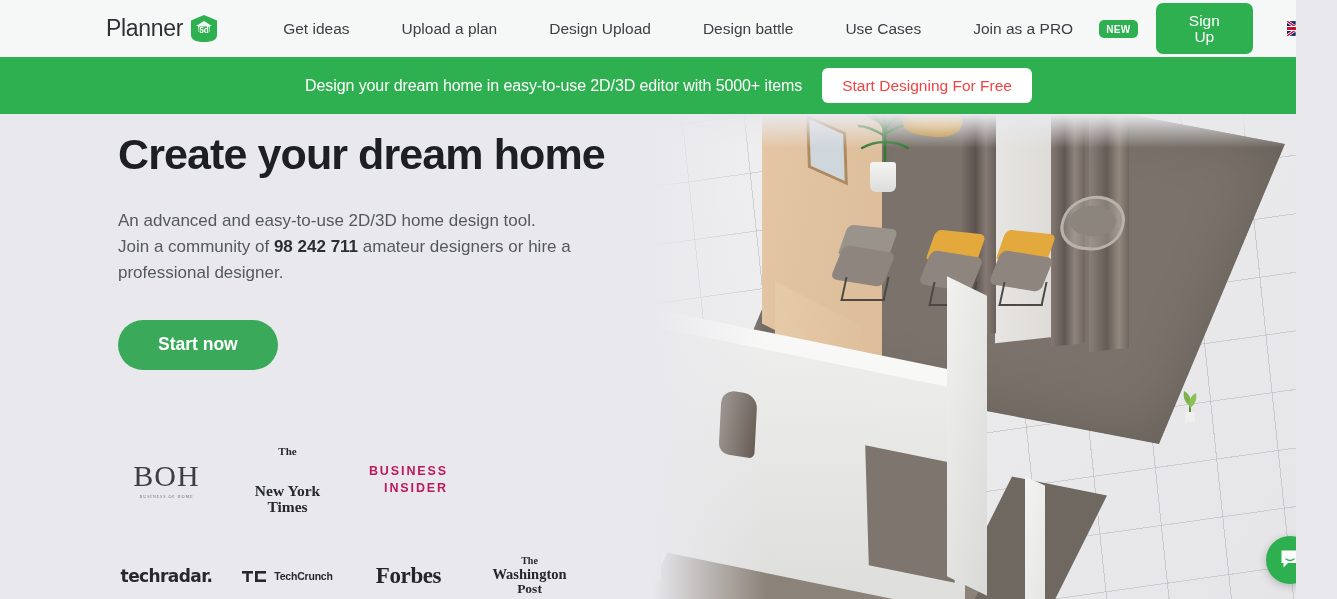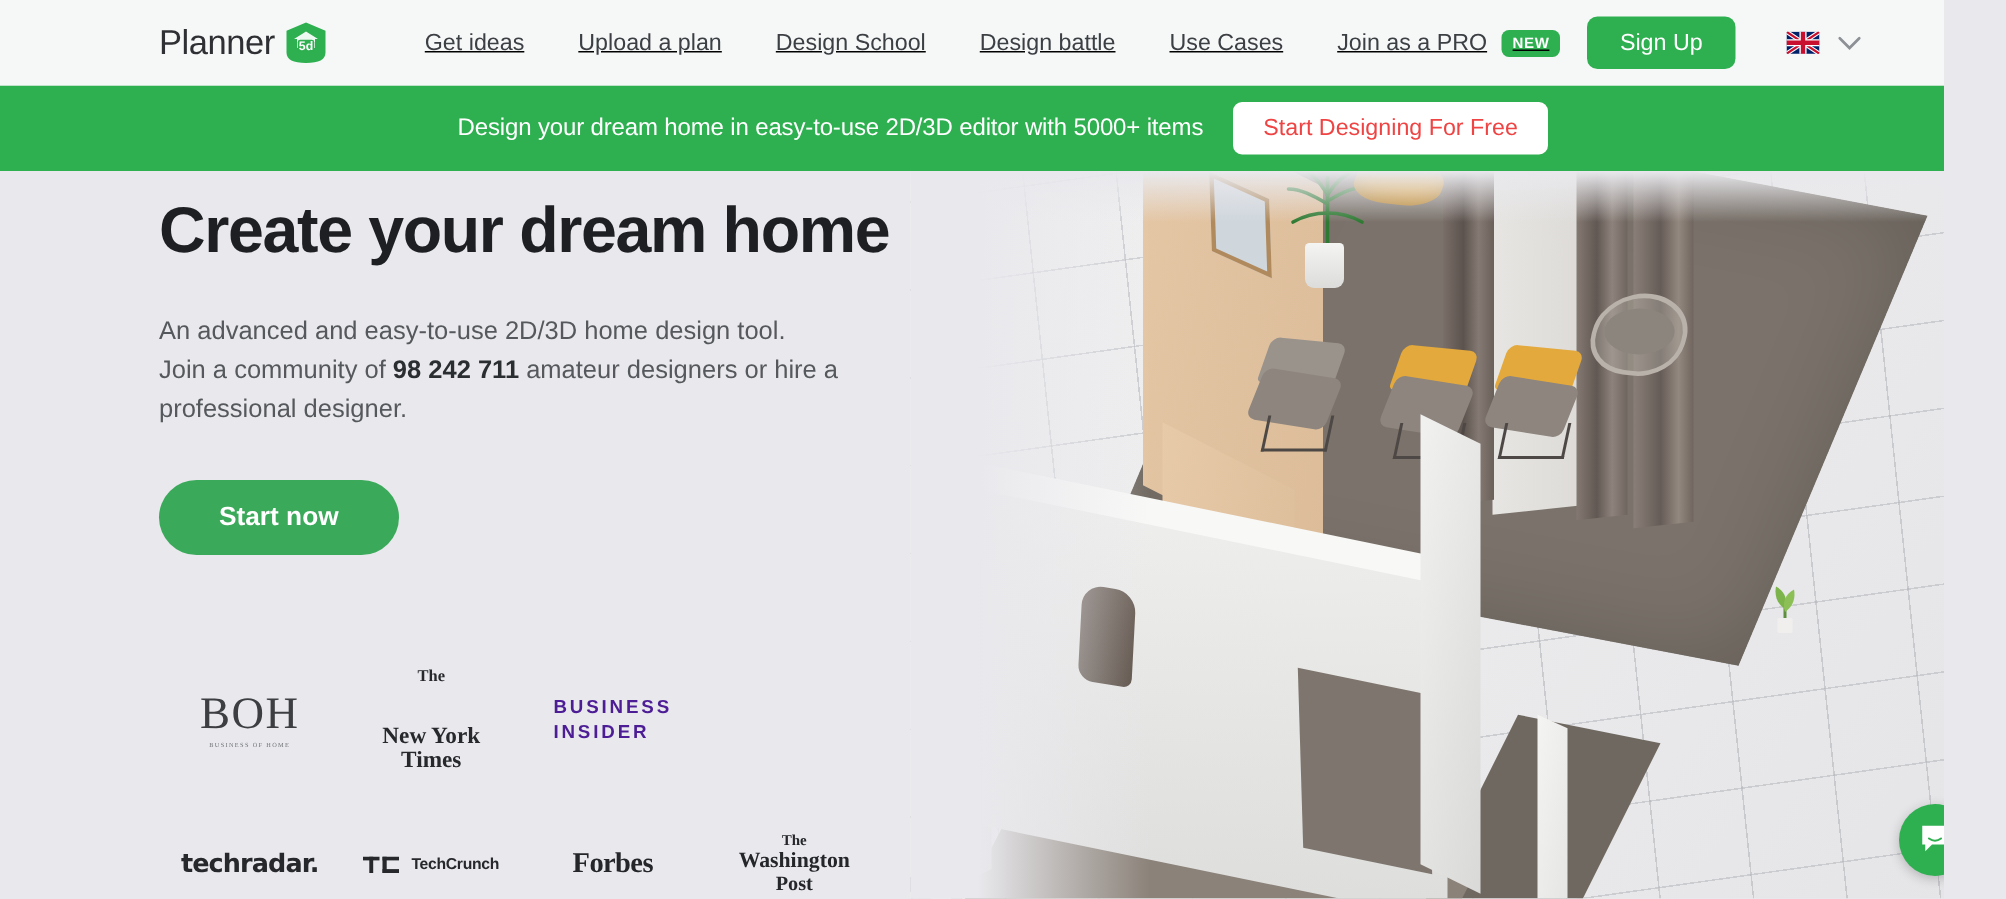--- a/index.html
+++ b/index.html
@@ -24,21 +24,21 @@
   }
   .logo-text {
     font-size: 23px; color: #2e3033; letter-spacing: -0.3px; font-weight: 400;
   }
   .logo-badge {
     width: 30px; height: 29px; position: relative;
   }
   .logo-badge svg { display: block; }
 
   .nav {
-    display: flex; align-items: center; margin-left: 46px; gap: 0px; text-decoration: underline;
+    display: flex; align-items: center; margin-left: 46px; gap: 16px;
   }
   .nav-item {
     font-size: 15.5px; color: #3c3f43; padding: 0 18px; white-space: nowrap;
     cursor: pointer; line-height: 1;
   }
   .nav-item.pro { padding-right: 6px; }
   .new-badge {
     display: inline-block; background: #2eaf50; color: #fff;
     font-size: 10px; font-weight: 700; letter-spacing: .4px;
     padding: 4px 7px 3px; border-radius: 5px; vertical-align: middle;
@@ -217,21 +217,21 @@
   .divider-wall {
     position: absolute; left: 408px; top: 145px; width: 20px; height: 230px;
     background: linear-gradient(100deg,#f4f4f3,#dededd); transform: skewY(24deg);
   }
   .back-dark {
     position: absolute; left: 360px; top: 150px; width: 95px; height: 140px;
     background: #6f6860; transform: matrix(1,0.2,-0.5,1,0,0);
   }
 
   
-  .hero-copy { position: absolute; left: 106px; top: 0; z-index: 20; }
+  .hero-copy { position: absolute; left: 118px; top: 0; z-index: 20; }
   .hero-title {
     font-size: 43px; font-weight: 700; color: #1d1f22;
     letter-spacing: -0.9px; margin-top: 18px; line-height: 1.05;
   }
   .hero-sub {
     margin-top: 31px; font-size: 17px; color: #55585c; line-height: 1.53;
     max-width: 520px;
   }
   .hero-sub b { color: #2b2e31; font-weight: 700; }
   .cta-row { display: flex; align-items: center; gap: 27px; margin-top: 34px; }
@@ -261,40 +261,40 @@
   .boh .m { font-family: "Liberation Serif", serif; font-size: 30px; letter-spacing: 1px; line-height: 1; }
   .boh .s { font-family: "Liberation Serif", serif; font-size: 4.2px; letter-spacing: .9px; color: #6d7075; margin-top: 3px; }
   .nyt {
     font-family: "Liberation Serif", serif; color: #26282b; text-align: center;
     line-height: 1.02; font-weight: 700;
   }
   .nyt .l1 { font-size: 11px; }
   .nyt .l2 { font-size: 15.5px; margin-top: 26px; }
   .nyt .l3 { font-size: 15.5px; }
   .bi {
-    text-align: left; color: #4c1d95; font-size: 12.5px; font-weight: 700;
+    text-align: right; color: #be185d; font-size: 12.5px; font-weight: 700;
     letter-spacing: 1.9px; line-height: 1.35;
   }
   .archd { text-align: left; color: #2d2f32; position: relative; padding-left: 6px; }
   .archd .top { font-size: 6.4px; font-weight: 700; letter-spacing: .35px; line-height: 1; }
   .archd .bot { font-size: 16.5px; font-weight: 700; letter-spacing: -.4px; line-height: 1; margin-top: 1px; }
   .archd .glyph {
     position: absolute; left: -4px; top: 6px; width: 12px; height: 14px;
     background: #2d2f32;
     clip-path: polygon(42% 0,100% 0,100% 22%,58% 30%,100% 66%,100% 100%,0 100%,30% 52%,0 18%);
   }
   .techradar {
     font-size: 17px; font-weight: 700; color: #26282b; letter-spacing: -0.6px;
     font-family: "DejaVu Sans", sans-serif;
   }
   .techcrunch { display: flex; align-items: center; gap: 6px; }
   .tc-mark { display: block; }
   .techcrunch .tx { font-size: 10.5px; font-weight: 700; color: #26282b; letter-spacing: -.2px; }
   .forbes {
-    font-family: "Liberation Serif", serif; font-size: 19px; font-weight: 700;
+    font-family: "Liberation Serif", serif; font-size: 23px; font-weight: 700;
     color: #24262a; letter-spacing: -0.4px;
   }
   .wapo {
     font-family: "Liberation Serif", serif; color: #24262a; text-align: center;
     line-height: 1.05; font-weight: 700;
   }
   .wapo .l1 { font-size: 10px; }
   .wapo .l2 { font-size: 14.5px; }
   .wapo .l3 { font-size: 13.5px; }
 
@@ -321,21 +321,21 @@
           <path d="M15 7 L23 12 H21 V18 H9 V12 H7 Z" fill="#ffffff" opacity="0.92"></path>
           <rect x="9.5" y="12.5" width="11" height="8" rx="1.6" fill="#2eaf50"></rect>
           <text x="15" y="19.4" font-size="8.2" font-weight="700" fill="#ffffff" text-anchor="middle" font-family="Liberation Sans, sans-serif">5d</text>
         </svg>
       </span>
     </div>
 
     <nav class="nav">
       <span class="nav-item">Get ideas</span>
       <span class="nav-item">Upload a plan</span>
-      <span class="nav-item">Design School</span>
+      <span class="nav-item">Design Upload</span>
       <span class="nav-item">Design battle</span>
       <span class="nav-item">Use Cases</span>
       <span class="nav-item pro">
         <span>Join as a PRO</span>
       </span>
       <span class="new-badge">NEW</span>
     </nav>
 
     <button class="signup-btn">Sign Up</button>
 

